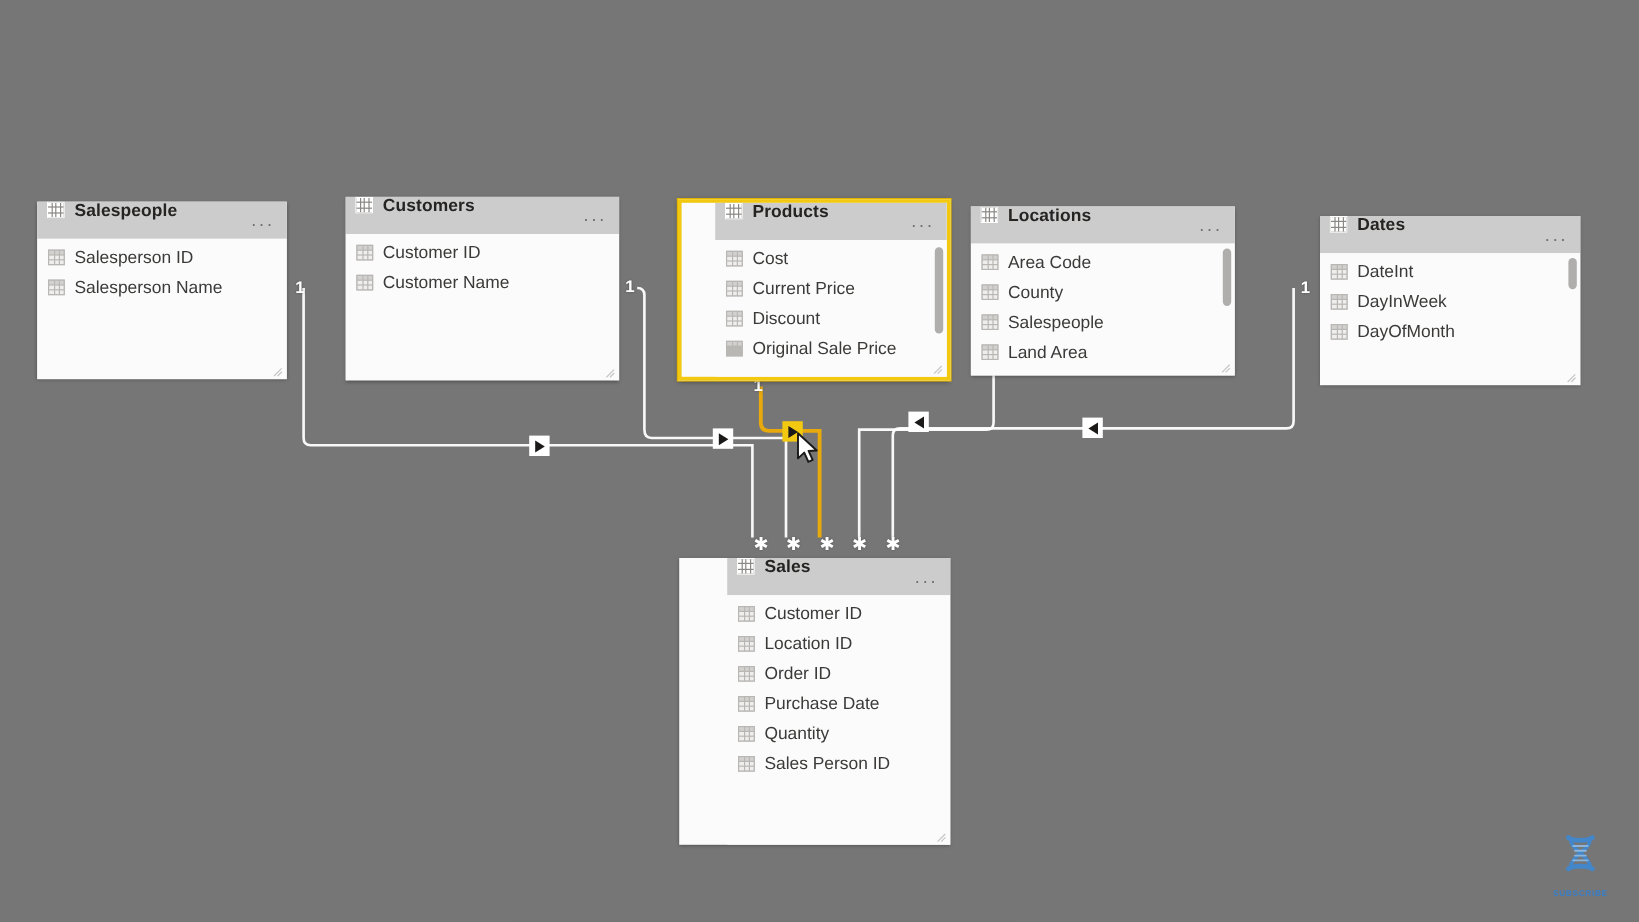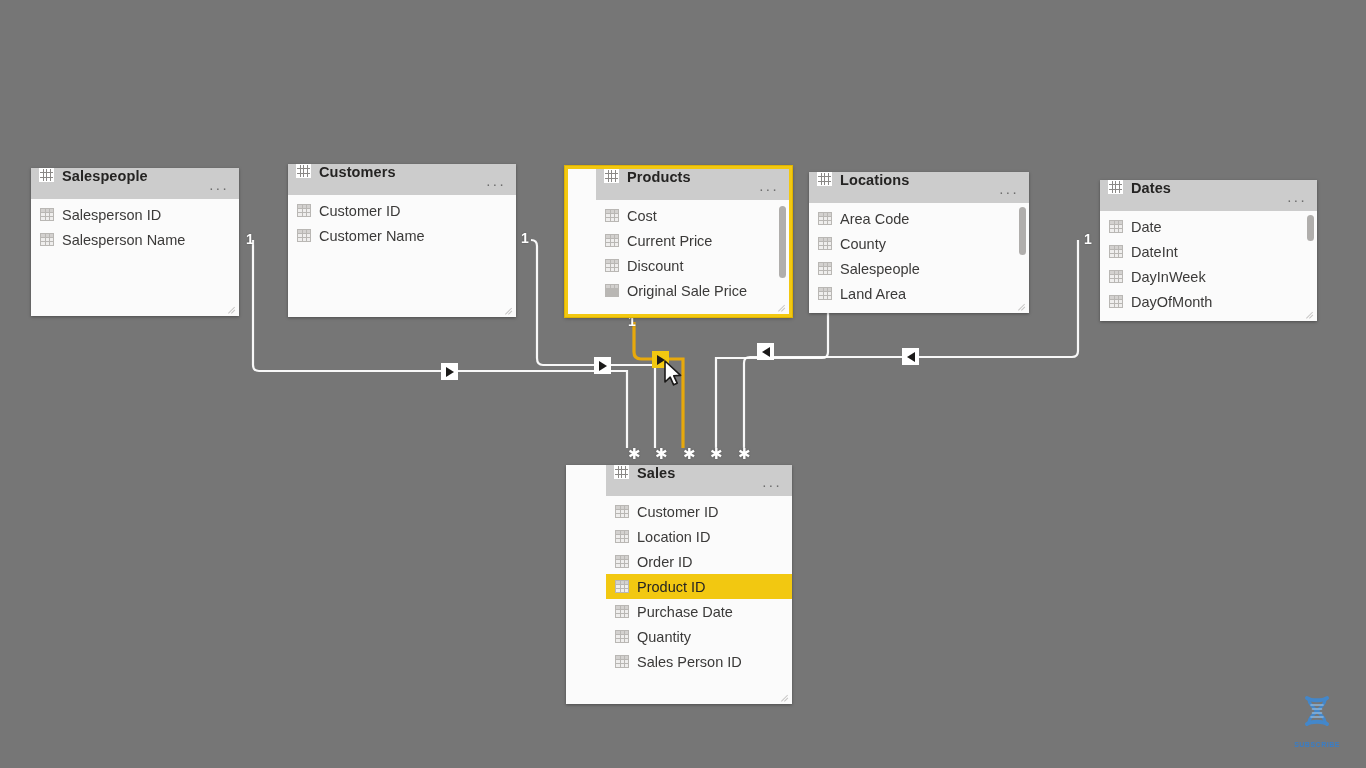--- a/index.html
+++ b/index.html
@@ -523,34 +523,20 @@
               <i class="dark"></i>
               <i class="dark"></i>
               <i class="dark"></i>
               <i></i>
               <i></i>
               <i></i>
               <i></i>
               <i></i>
               <i></i>
             </span>
-            <span class="col-label">Date</span>
-          </div>
-          <div class="col">
-            <span class="ico-col">
-              <i class="dark"></i>
-              <i class="dark"></i>
-              <i class="dark"></i>
-              <i></i>
-              <i></i>
-              <i></i>
-              <i></i>
-              <i></i>
-              <i></i>
-            </span>
             <span class="col-label">DateInt</span>
           </div>
           <div class="col">
             <span class="ico-col">
               <i class="dark"></i>
               <i class="dark"></i>
               <i class="dark"></i>
               <i></i>
               <i></i>
               <i></i>
@@ -632,34 +618,20 @@
               <i class="dark"></i>
               <i class="dark"></i>
               <i></i>
               <i></i>
               <i></i>
               <i></i>
               <i></i>
               <i></i>
             </span>
             <span class="col-label">Order ID</span>
-          </div>
-          <div class="col hl">
-            <span class="ico-col">
-              <i class="dark"></i>
-              <i class="dark"></i>
-              <i class="dark"></i>
-              <i></i>
-              <i></i>
-              <i></i>
-              <i></i>
-              <i></i>
-              <i></i>
-            </span>
-            <span class="col-label">Product ID</span>
           </div>
           <div class="col">
             <span class="ico-col">
               <i class="dark"></i>
               <i class="dark"></i>
               <i class="dark"></i>
               <i></i>
               <i></i>
               <i></i>
               <i></i>

